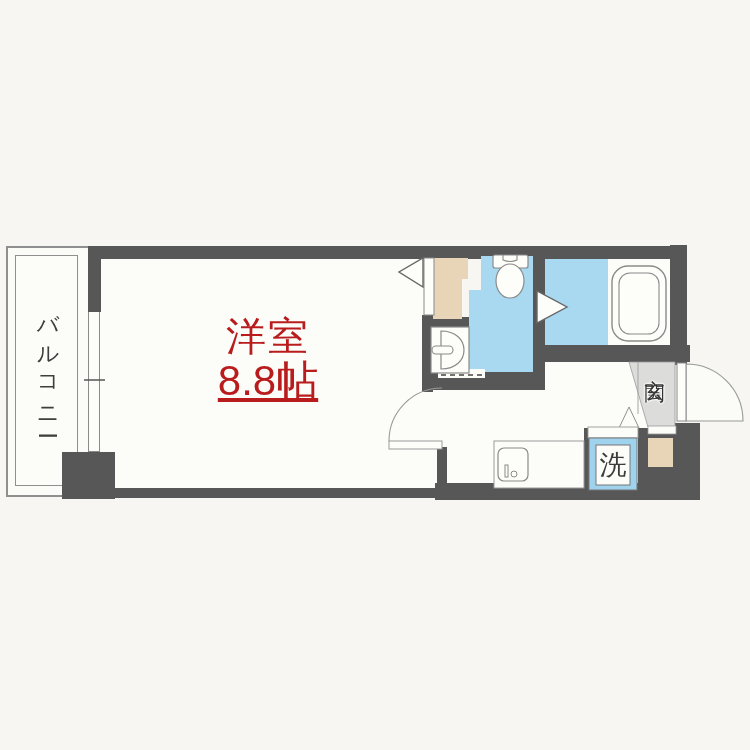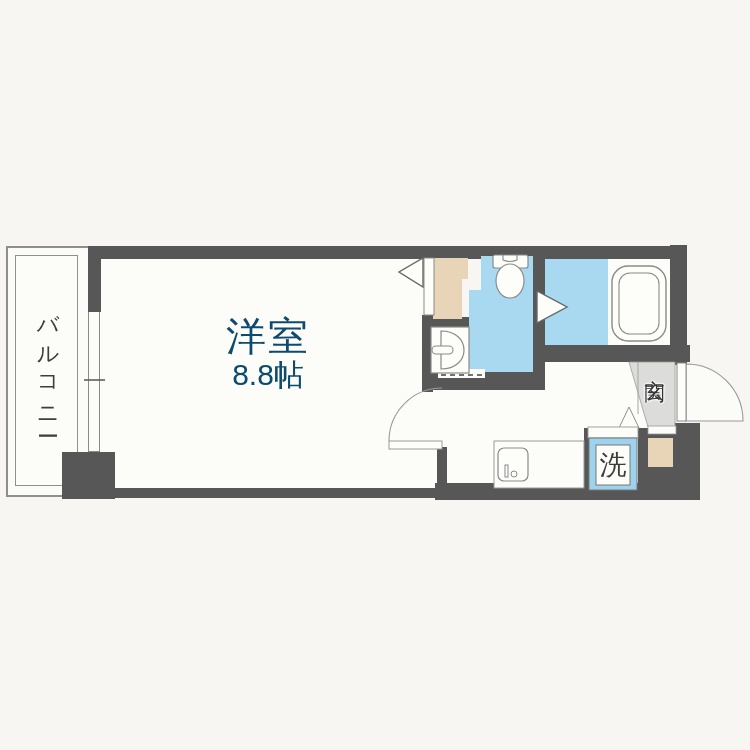--- a/index.html
+++ b/index.html
@@ -20,30 +20,30 @@
     position:absolute;left:7px;top:7px;width:63px;height:231px;
     border:1.5px solid #8f8f8f;background:#fcfcf9;box-sizing:border-box;
   }
   #window-panel{
     position:absolute;left:88px;top:310px;width:12px;height:142px;
     background:#fcfcf9;border:1px solid #8a8a8a;box-sizing:border-box;
   }
   #svg-overlay{position:absolute;left:0;top:0;z-index:30;}
   .floor{z-index:5;}
   .wall{z-index:10;}
-  .label{position:absolute;z-index:40;color:#0c4a6e;}
+  .label{position:absolute;z-index:40;color:#b91c1c;}
   .vtext{writing-mode:vertical-rl;text-orientation:upright;}
   #balcony-label{
     left:33px;top:300px;font-size:22px;letter-spacing:6px;color:#3e3e3e;
   }
   #main-room-label{
     left:168px;top:314px;width:200px;text-align:center;line-height:1.1;
   }
   #main-room-name{font-size:40px;font-weight:500;letter-spacing:2px;}
-  #main-room-size{font-size:30px;font-weight:500;}
+  #main-room-size{font-size:42px;font-weight:500;text-decoration:underline;}
   #genkan-label{
     left:642px;top:364px;font-size:20px;letter-spacing:4px;color:#333;
     text-shadow:0 0 2px #fff,0 0 2px #fff,0 0 3px #fff,0 0 3px #fff;
   }
   #laundry-label{
     left:589px;top:445px;width:48px;height:40px;font-size:27px;
     display:flex;align-items:center;justify-content:center;color:#3c3c3c;
   }
 </style>
 </head>

